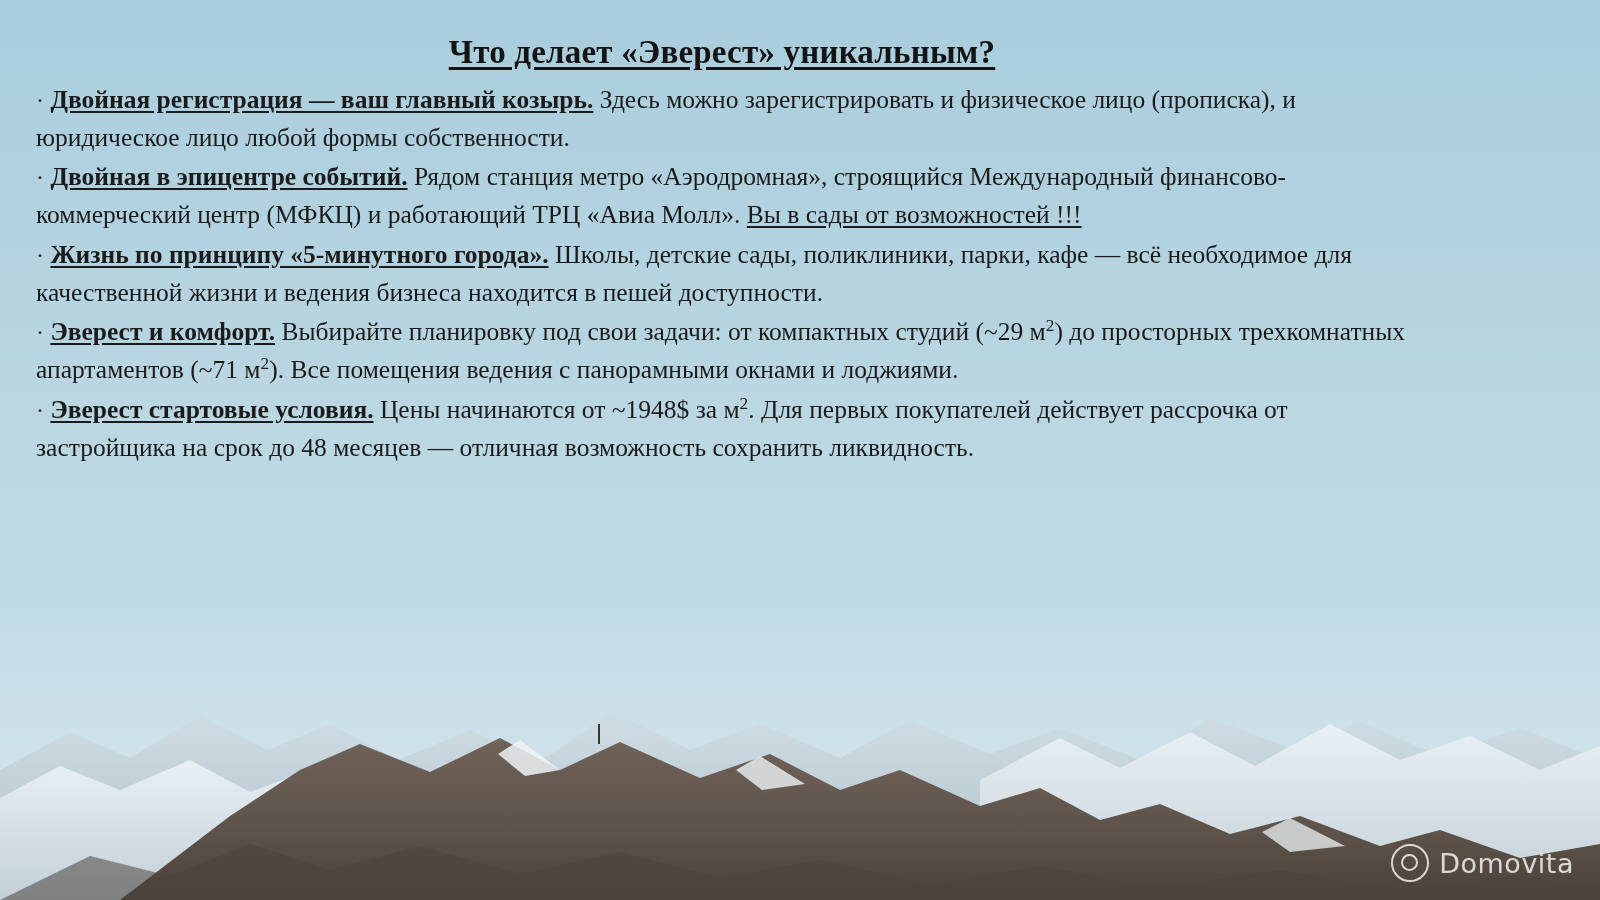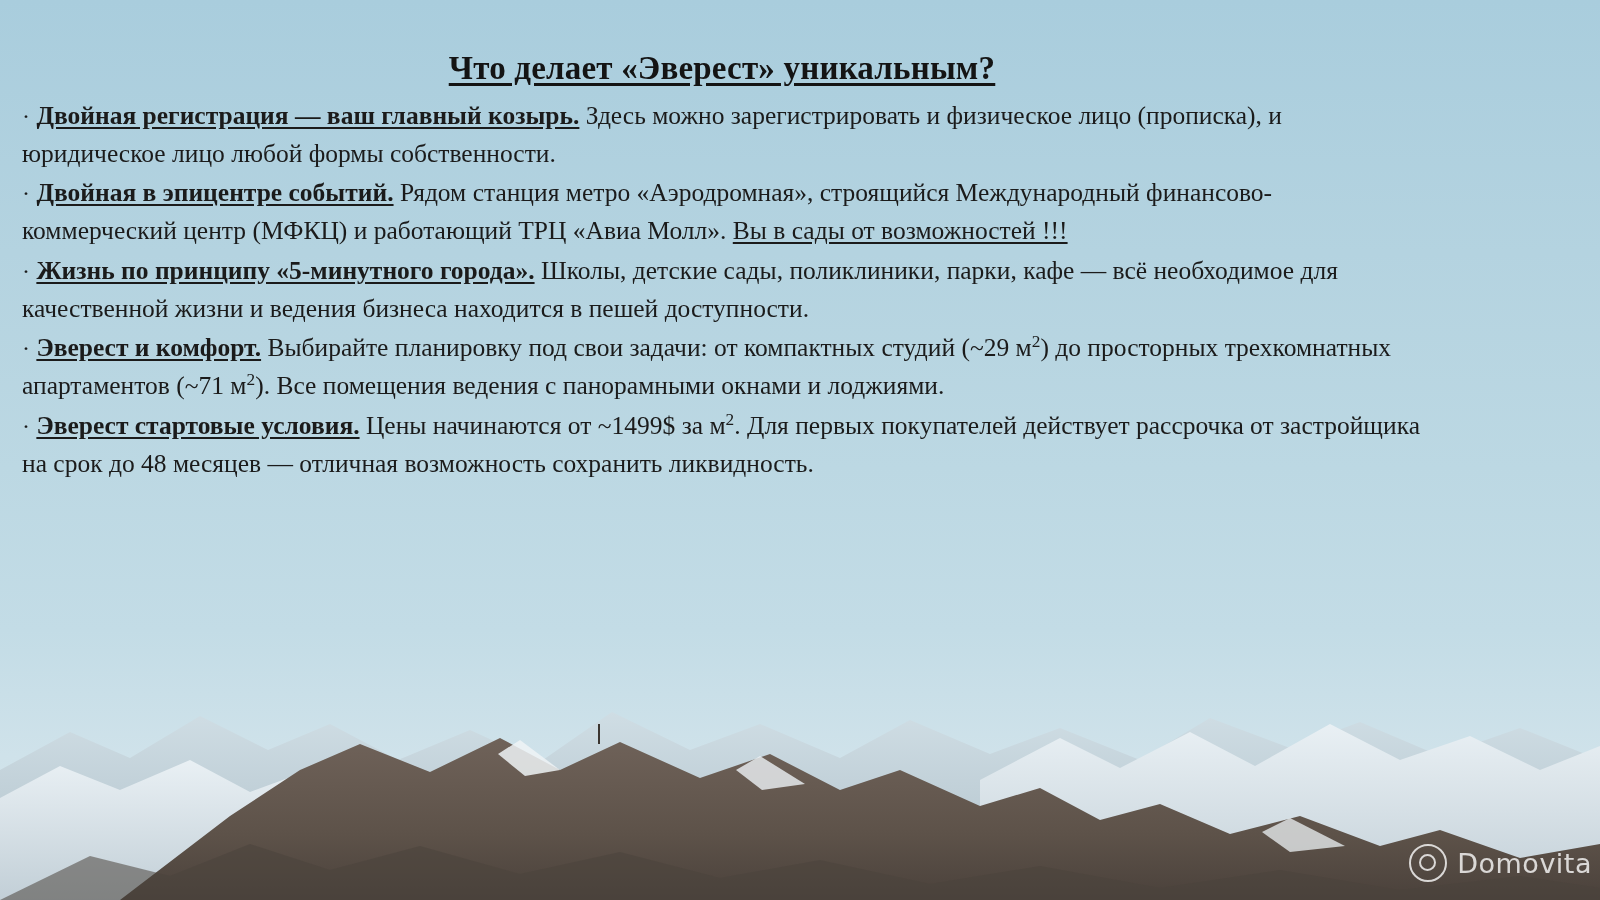--- a/index.html
+++ b/index.html
@@ -32,42 +32,42 @@
     left: 0;
     bottom: 0;
     width: 1600px;
     height: 280px;
   }
 
   
   .content {
     position: absolute;
     left: 0;
-    top: 16px;
+    top: 0;
     width: 1444px;
     padding: 26px 22px 0 22px;
     box-sizing: border-box;
     color: #1a1a1a;
   }
 
   .title {
     text-align: center;
     font-size: 33px;
     font-weight: bold;
     letter-spacing: 0.2px;
     text-decoration: underline;
     text-underline-offset: 4px;
     margin: 8px 0 10px 0;
     color: #141414;
   }
 
   .para {
     font-size: 25.5px;
     line-height: 1.48;
-    margin: 0 0 2px 0;
+    margin: 0 0 2px 14px;
     text-align: left;
     color: #1b1b1b;
   }
 
   .bullet-mark {
     font-size: 24px;
   }
 
   .lead {
     font-weight: bold;
@@ -82,21 +82,21 @@
 
   .sup {
     font-size: 0.68em;
     vertical-align: super;
     line-height: 0;
   }
 
   
   .watermark {
     position: absolute;
-    right: 8px;
+    right: 26px;
     bottom: 18px;
     display: flex;
     align-items: center;
     gap: 10px;
     opacity: 0.85;
   }
   .wm-icon {
     width: 34px;
     height: 34px;
     border-radius: 50%;
@@ -181,21 +181,21 @@
       <span class="lead">Жизнь по принципу «5-минутного города».</span><span> Школы, детские сады, поликлиники, парки, кафе — всё необходимое для качественной жизни и ведения бизнеса находится в пешей доступности.</span>
     </p>
 
     <p class="para">
       <span class="bullet-mark">·</span>
       <span class="lead">Эверест и комфорт.</span><span> Выбирайте планировку под свои задачи: от компактных студий (~29 м</span><span class="sup">2</span><span>) до просторных трехкомнатных апартаментов (~71 м</span><span class="sup">2</span><span>). Все помещения ведения с панорамными окнами и лоджиями.</span>
     </p>
 
     <p class="para">
       <span class="bullet-mark">·</span>
-      <span class="lead">Эверест стартовые условия.</span><span> Цены начинаются от ~1499$ за м</span><span class="sup">2</span><span>. Для первых покупателей действует рассрочка от застройщика на срок до 48 месяцев — отличная возможность сохранить ликвидность.</span>
+      <span class="lead">Эверест стартовые условия.</span><span> Цены начинаются от ~1948$ за м</span><span class="sup">2</span><span>. Для первых покупателей действует рассрочка от застройщика на срок до 48 месяцев — отличная возможность сохранить ликвидность.</span>
     </p>
 
   </div>
 
   <div class="watermark">
     <span class="wm-icon"></span>
     <span class="wm-text">Domovita</span>
   </div>
 
 </div>

